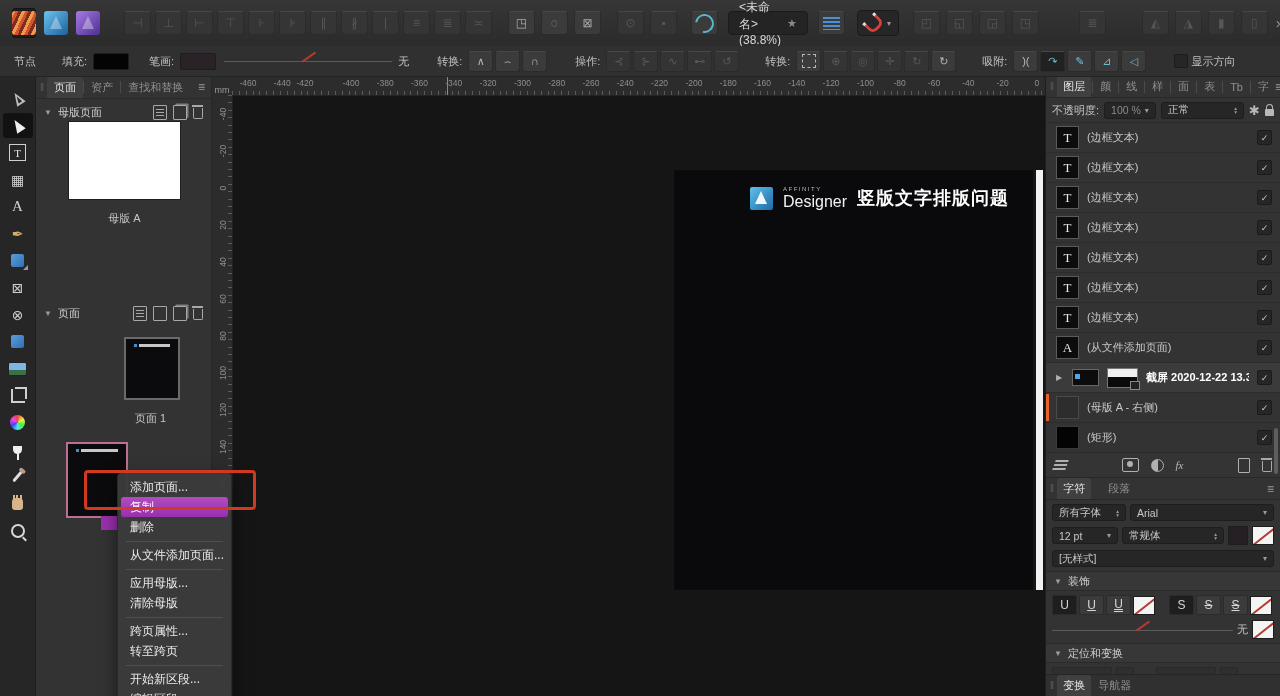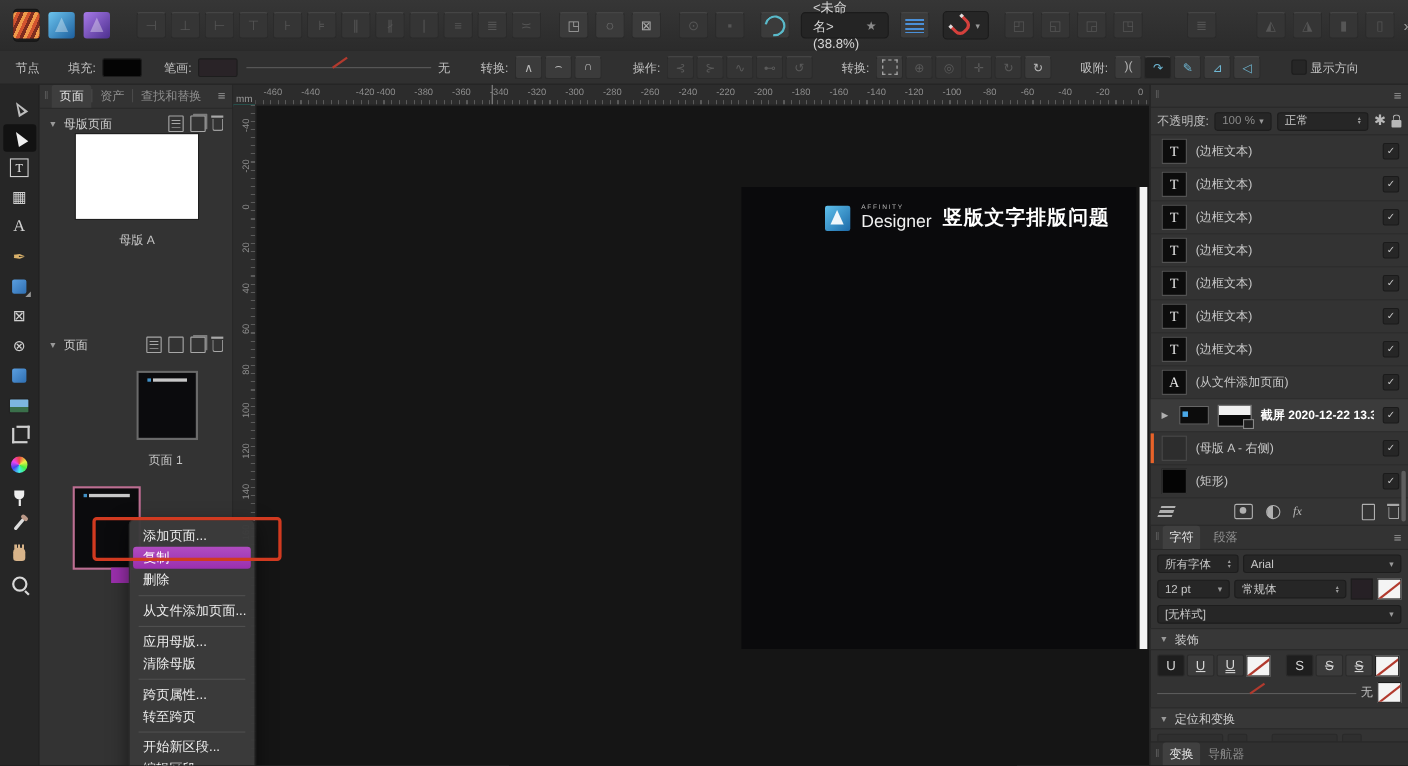--- a/index.html
+++ b/index.html
@@ -481,21 +481,21 @@
       <span class="rl" style="top: 236px;">80</span>
       <span class="rl" style="top: 273px;">100</span>
       <span class="rl" style="top: 310px;">120</span>
       <span class="rl" style="top: 347px;">140</span>
       <span class="rl" style="top: 384px;">160</span>
     </div>
   <div class="abs h-ruler" id="hruler">
     <span class="ruler-marker"></span>
   <span class="rl" style="left: 16px;">-460</span>
       <span class="rl" style="left: 50.3px;">-440</span>
-      <span class="rl" style="left: 100px;">-420</span>
+      <span class="rl" style="left: 73px;">-420</span>
       <span class="rl" style="left: 118.9px;">-400</span>
       <span class="rl" style="left: 153.2px;">-380</span>
       <span class="rl" style="left: 187.5px;">-360</span>
       <span class="rl" style="left: 221.8px;">-340</span>
       <span class="rl" style="left: 256.1px;">-320</span>
       <span class="rl" style="left: 290.4px;">-300</span>
       <span class="rl" style="left: 324.7px;">-280</span>
       <span class="rl" style="left: 359px;">-260</span>
       <span class="rl" style="left: 393.3px;">-240</span>
       <span class="rl" style="left: 427.6px;">-220</span>
@@ -540,20 +540,37 @@
       <div class="menu-item">转至跨页</div>
       <div class="menu-sep"></div>
       <div class="menu-item">开始新区段...</div>
       <div class="menu-item">编辑区段...</div>
     </div>
   <div class="abs red-annotation"></div>
 
   <div class="abs right-panel">
     <div class="rtab-bar">
       <span class="handle">‖</span>
+      <span id="ltabs" style="display:flex;align-items:center;gap:1px">
+          <span class="rtab active">图层</span>
+          <span class="ptab-div"></span>
+          <span class="rtab">颜</span>
+          <span class="ptab-div"></span>
+          <span class="rtab">线</span>
+          <span class="ptab-div"></span>
+          <span class="rtab">样</span>
+          <span class="ptab-div"></span>
+          <span class="rtab">面</span>
+          <span class="ptab-div"></span>
+          <span class="rtab">表</span>
+          <span class="ptab-div"></span>
+          <span class="rtab">Tb</span>
+          <span class="ptab-div"></span>
+          <span class="rtab">字</span>
+        </span>
       <span class="pmenu">≡</span>
     </div>
     <div class="opacity-row">
       <span class="clabel">不透明度:</span>
       <span class="chip" style="width:52px">
         <span class="dim">100 %</span>
         <span class="cdown">▾</span>
       </span>
       <span class="chip" style="flex:1">
         <span>正常</span>
@@ -630,21 +647,21 @@
       <span style="flex:1"></span>
       <span class="ic-mask"></span>
       <span class="ic-adj"></span>
       <span class="fx">fx</span>
       <span style="flex:1"></span>
       <span class="ic-page"></span>
       <span class="ic-trash"></span>
     </div>
     <div class="rtab-bar">
       <span class="handle">‖</span>
-      <span id="ctabs" style="display:flex;align-items:center;gap:6px">
+      <span id="ctabs" style="display:flex;align-items:center;gap:11px">
           <span class="rtab active">字符</span>
           <span class="rtab">段落</span>
         </span>
       <span class="pmenu">≡</span>
     </div>
     <div class="char-grid">
       <div class="crow">
         <span class="chip" style="width:74px">
           <span>所有字体</span>
           <span class="stepper">

